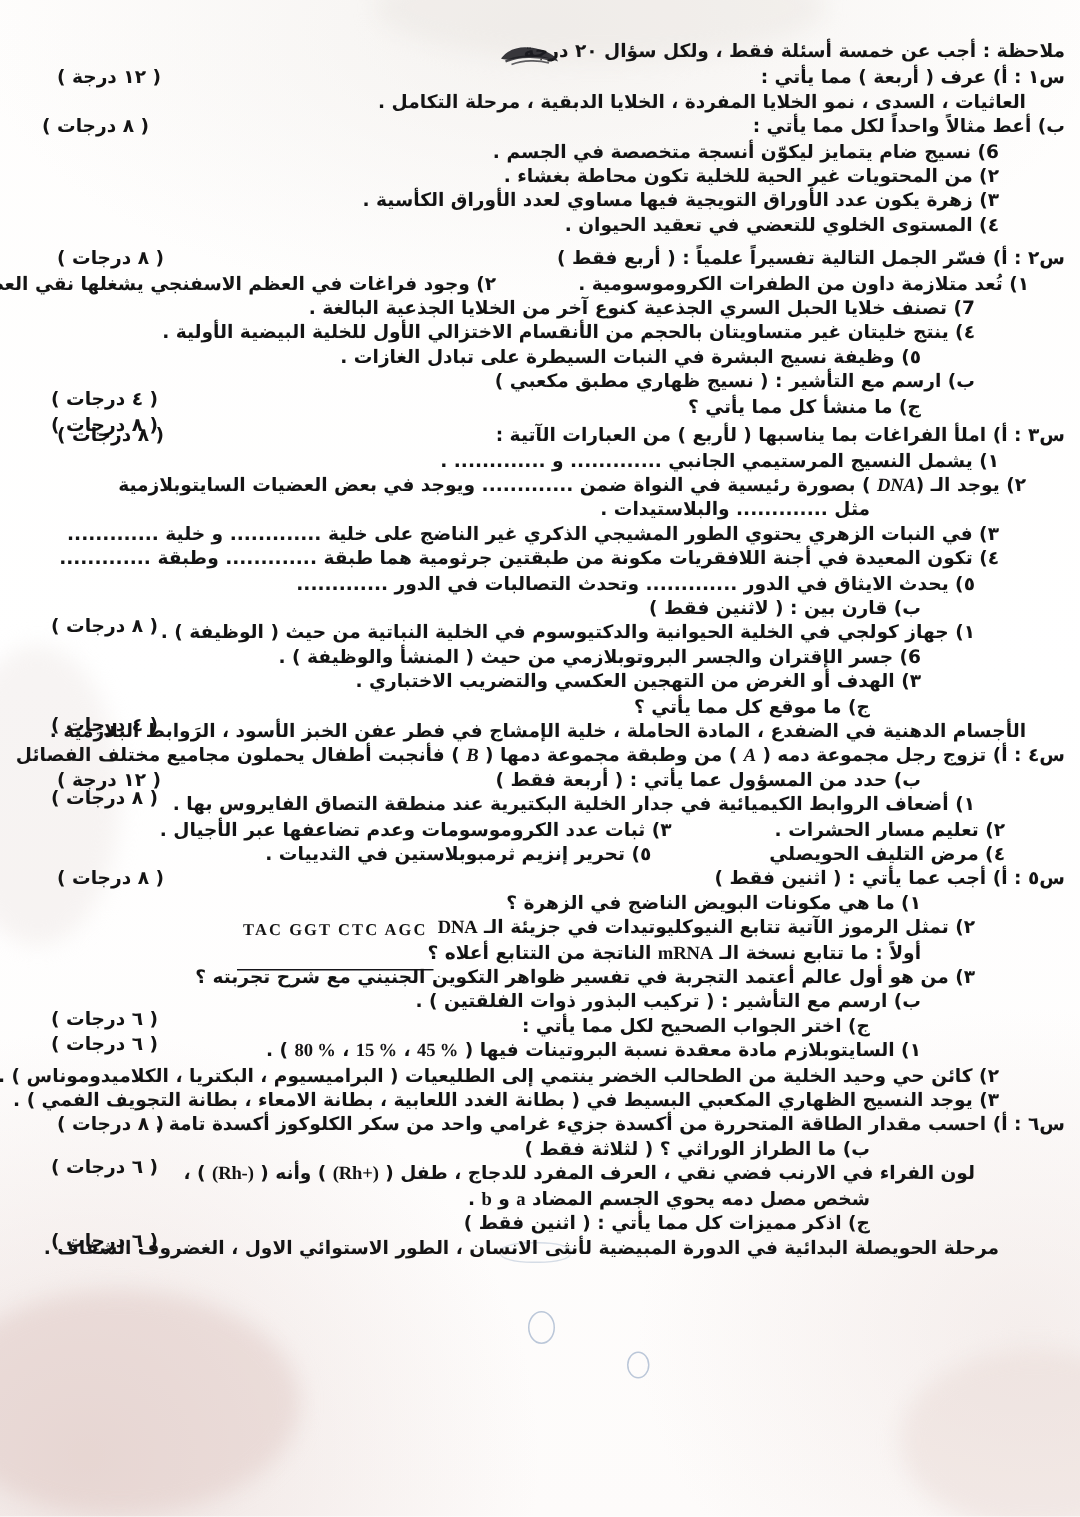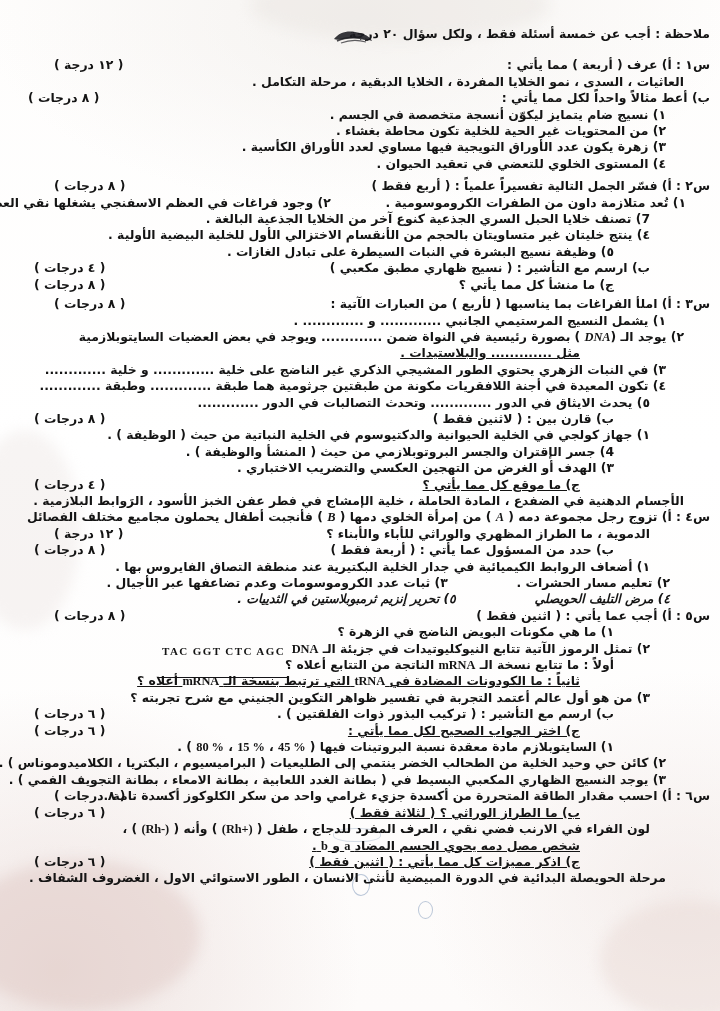--- a/index.html
+++ b/index.html
@@ -53,52 +53,52 @@
     font-size: 12.4px;
     line-height: 16.4px;
     font-weight: 700;
     white-space: nowrap;
     letter-spacing: -0.1px;
     color: #141414;
   }
 
   
   .note-line {
-    margin-bottom: 15px;
+    margin-bottom: 1px;
     padding-left: 26px;
   }
 
   
   .qhead { margin-top: 1px; }
 
   
   .sub   { padding-right: 26px; }
   .sub2  { padding-right: 44px; }
   .sub3  { padding-right: 60px; }
   .sub4  { padding-right: 96px; }
-  .sub5  { padding-right: 130px; text-decoration: underline; }
+  .sub5  { padding-right: 130px; }
 
   .gap-sm { height: 3px; }
   .gap-md { height: 6px; }
 
   
   .grade {
     position: absolute;
     left: 0;
     top: 0;
     direction: rtl;
     font-size: 12.4px;
     font-weight: 700;
     line-height: 16.4px;
     white-space: nowrap;
     color: #141414;
   }
-  .grade.g-x28 { left: 28px; margin-left: 16px; }
+  .grade.g-x28 { left: 28px; }
   .grade.g-x18 { left: 18px; }
-  .grade.g-x24 { left: 24px; }
+  .grade.g-x24 { left: 24px; margin-top: 12px; }
 
   
   .ltr {
     direction: ltr;
     unicode-bidi: isolate;
     display: inline-block;
     font-family: "Liberation Serif", "DejaVu Serif", serif;
     font-weight: 700;
   }
   .ltr-i {
@@ -179,21 +179,21 @@
       <span>س١ : أ) عرف ( أربعة ) مما يأتي :</span>
     </div>
     <div class="line sub">
       <span>العاثيات ،  السدى ،  نمو الخلايا المفردة ،  الخلايا الدبقية ،  مرحلة التكامل .</span>
     </div>
     <div class="line">
       <span class="grade g-x18">( ٨ درجات )</span>
       <span>ب) أعط مثالاً واحداً لكل مما يأتي :</span>
     </div>
     <div class="line sub2">
-      <span>١) نسيج ضام يتمايز ليكوّن  أنسجة متخصصة في الجسم .</span>
+      <span>6) نسيج ضام يتمايز ليكوّن  أنسجة متخصصة في الجسم .</span>
     </div>
     <div class="line sub2">
       <span>٢) من المحتويات غير الحية للخلية تكون محاطة بغشاء .</span>
     </div>
     <div class="line sub2">
       <span>٣) زهرة يكون عدد الأوراق التويجية فيها مساوي لعدد الأوراق الكأسية .</span>
     </div>
     <div class="line sub2">
       <span>٤) المستوى الخلوي للتعضي في تعقيد الحيوان .</span>
     </div>
@@ -254,57 +254,56 @@
       <span class="blank">٥) يحدث الايثاق في الدور ............. وتحدث التصالبات في الدور .............</span>
     </div>
     <div class="line sub4">
       <span class="grade g-x24">( ٨ درجات )</span>
       <span>ب) قارن بين : ( لاثنين فقط )</span>
     </div>
     <div class="line sub3">
       <span>١) جهاز كولجي في الخلية الحيوانية والدكتيوسوم في الخلية النباتية من حيث ( الوظيفة ) .</span>
     </div>
     <div class="line sub4">
-      <span>4) جسر الإقتران والجسر البروتوبلازمي من حيث ( المنشأ والوظيفة ) .</span>
+      <span>6) جسر الإقتران والجسر البروتوبلازمي من حيث ( المنشأ والوظيفة ) .</span>
     </div>
     <div class="line sub4">
       <span>٣) الهدف أو الغرض من التهجين العكسي والتضريب الاختباري .</span>
     </div>
     <div class="line sub5">
       <span class="grade g-x24">( ٤ درجات )</span>
       <span>ج) ما موقع كل مما يأتي ؟</span>
     </div>
     <div class="line sub">
       <span>الأجسام الدهنية في الضفدع ،  المادة الحاملة ،  خلية الإمشاج في فطر عفن الخبز الأسود ،  الرَوابط البلازمية .</span>
     </div>
 
     <div class="line">
       <span>س٤ : أ) تزوج رجل مجموعة دمه (</span>
       <span class="ltr-i">A</span>
-      <span>) من إمرأة الخلوي دمها (</span>
+      <span>) من وطبقة مجموعة دمها (</span>
       <span class="ltr-i">B</span>
       <span>) فأنجبت أطفال يحملون  مجاميع مختلف الفصائل</span>
     </div>
     <div class="line sub3">
       <span class="grade g-x28">( ١٢ درجة )</span>
-      <span>الدموية ، ما الطراز المظهري والوراثي للأباء والأبناء ؟</span>
     </div>
     <div class="line sub4">
       <span class="grade g-x24">( ٨ درجات )</span>
       <span>ب) حدد من المسؤول عما يأتي : ( أربعة فقط )</span>
     </div>
     <div class="line sub3">
       <span>١) أضعاف الروابط الكيميائية في جدار الخلية البكتيرية عند منطقة التصاق الفايروس بها .</span>
     </div>
     <div class="line" style="padding-right:40px;text-align:right;">
       <span>٢) تعليم مسار الحشرات .</span>
       <span style="display:inline-block;width:60px;"></span>
       <span>٣) ثبات عدد الكروموسومات وعدم تضاعفها عبر الأجيال .</span>
     </div>
-    <div class="line" style="padding-right:40px;font-style:italic;">
+    <div class="line" style="padding-right:40px;">
       <span>٤) مرض التليف الحويصلي</span>
       <span style="display:inline-block;width:70px;"></span>
       <span>٥) تحرير إنزيم ثرمبوبلاستين في الثدييات .</span>
     </div>
 
     <div class="line">
       <span class="grade g-x28">( ٨ درجات )</span>
       <span>س٥ : أ) أجب عما يأتي : ( اثنين فقط )</span>
     </div>
     <div class="line sub4">
@@ -312,27 +311,20 @@
     </div>
     <div class="line sub3">
       <span class="codon-strip">TAC GGT CTC AGC</span>
       <span>٢) تمثل الرموز الآتية تتابع النيوكليوتيدات في جزيئة الـ</span>
       <span class="ltr">DNA</span>
     </div>
     <div class="line sub4">
       <span>أولاً : ما تتابع نسخة الـ</span>
       <span class="ltr">mRNA</span>
       <span>الناتجة من التتابع أعلاه ؟</span>
-    </div>
-    <div class="line sub5">
-      <span>ثانياً : ما الكودونات المضادة في</span>
-      <span class="ltr">tRNA</span>
-      <span>التي ترتبط بنسخة الـ</span>
-      <span class="ltr">mRNA</span>
-      <span>أعلاه ؟</span>
     </div>
     <div class="line sub3">
       <span>٣) من هو أول عالم أعتمد التجربة في تفسير ظواهر التكوين الجنيني مع شرح تجربته ؟</span>
     </div>
     <div class="line sub4">
       <span class="grade g-x24">( ٦ درجات )</span>
       <span>ب) ارسم مع التأشير : ( تركيب البذور ذوات الفلقتين ) .</span>
     </div>
     <div class="line sub5">
       <span class="grade g-x24">( ٦ درجات )</span>

